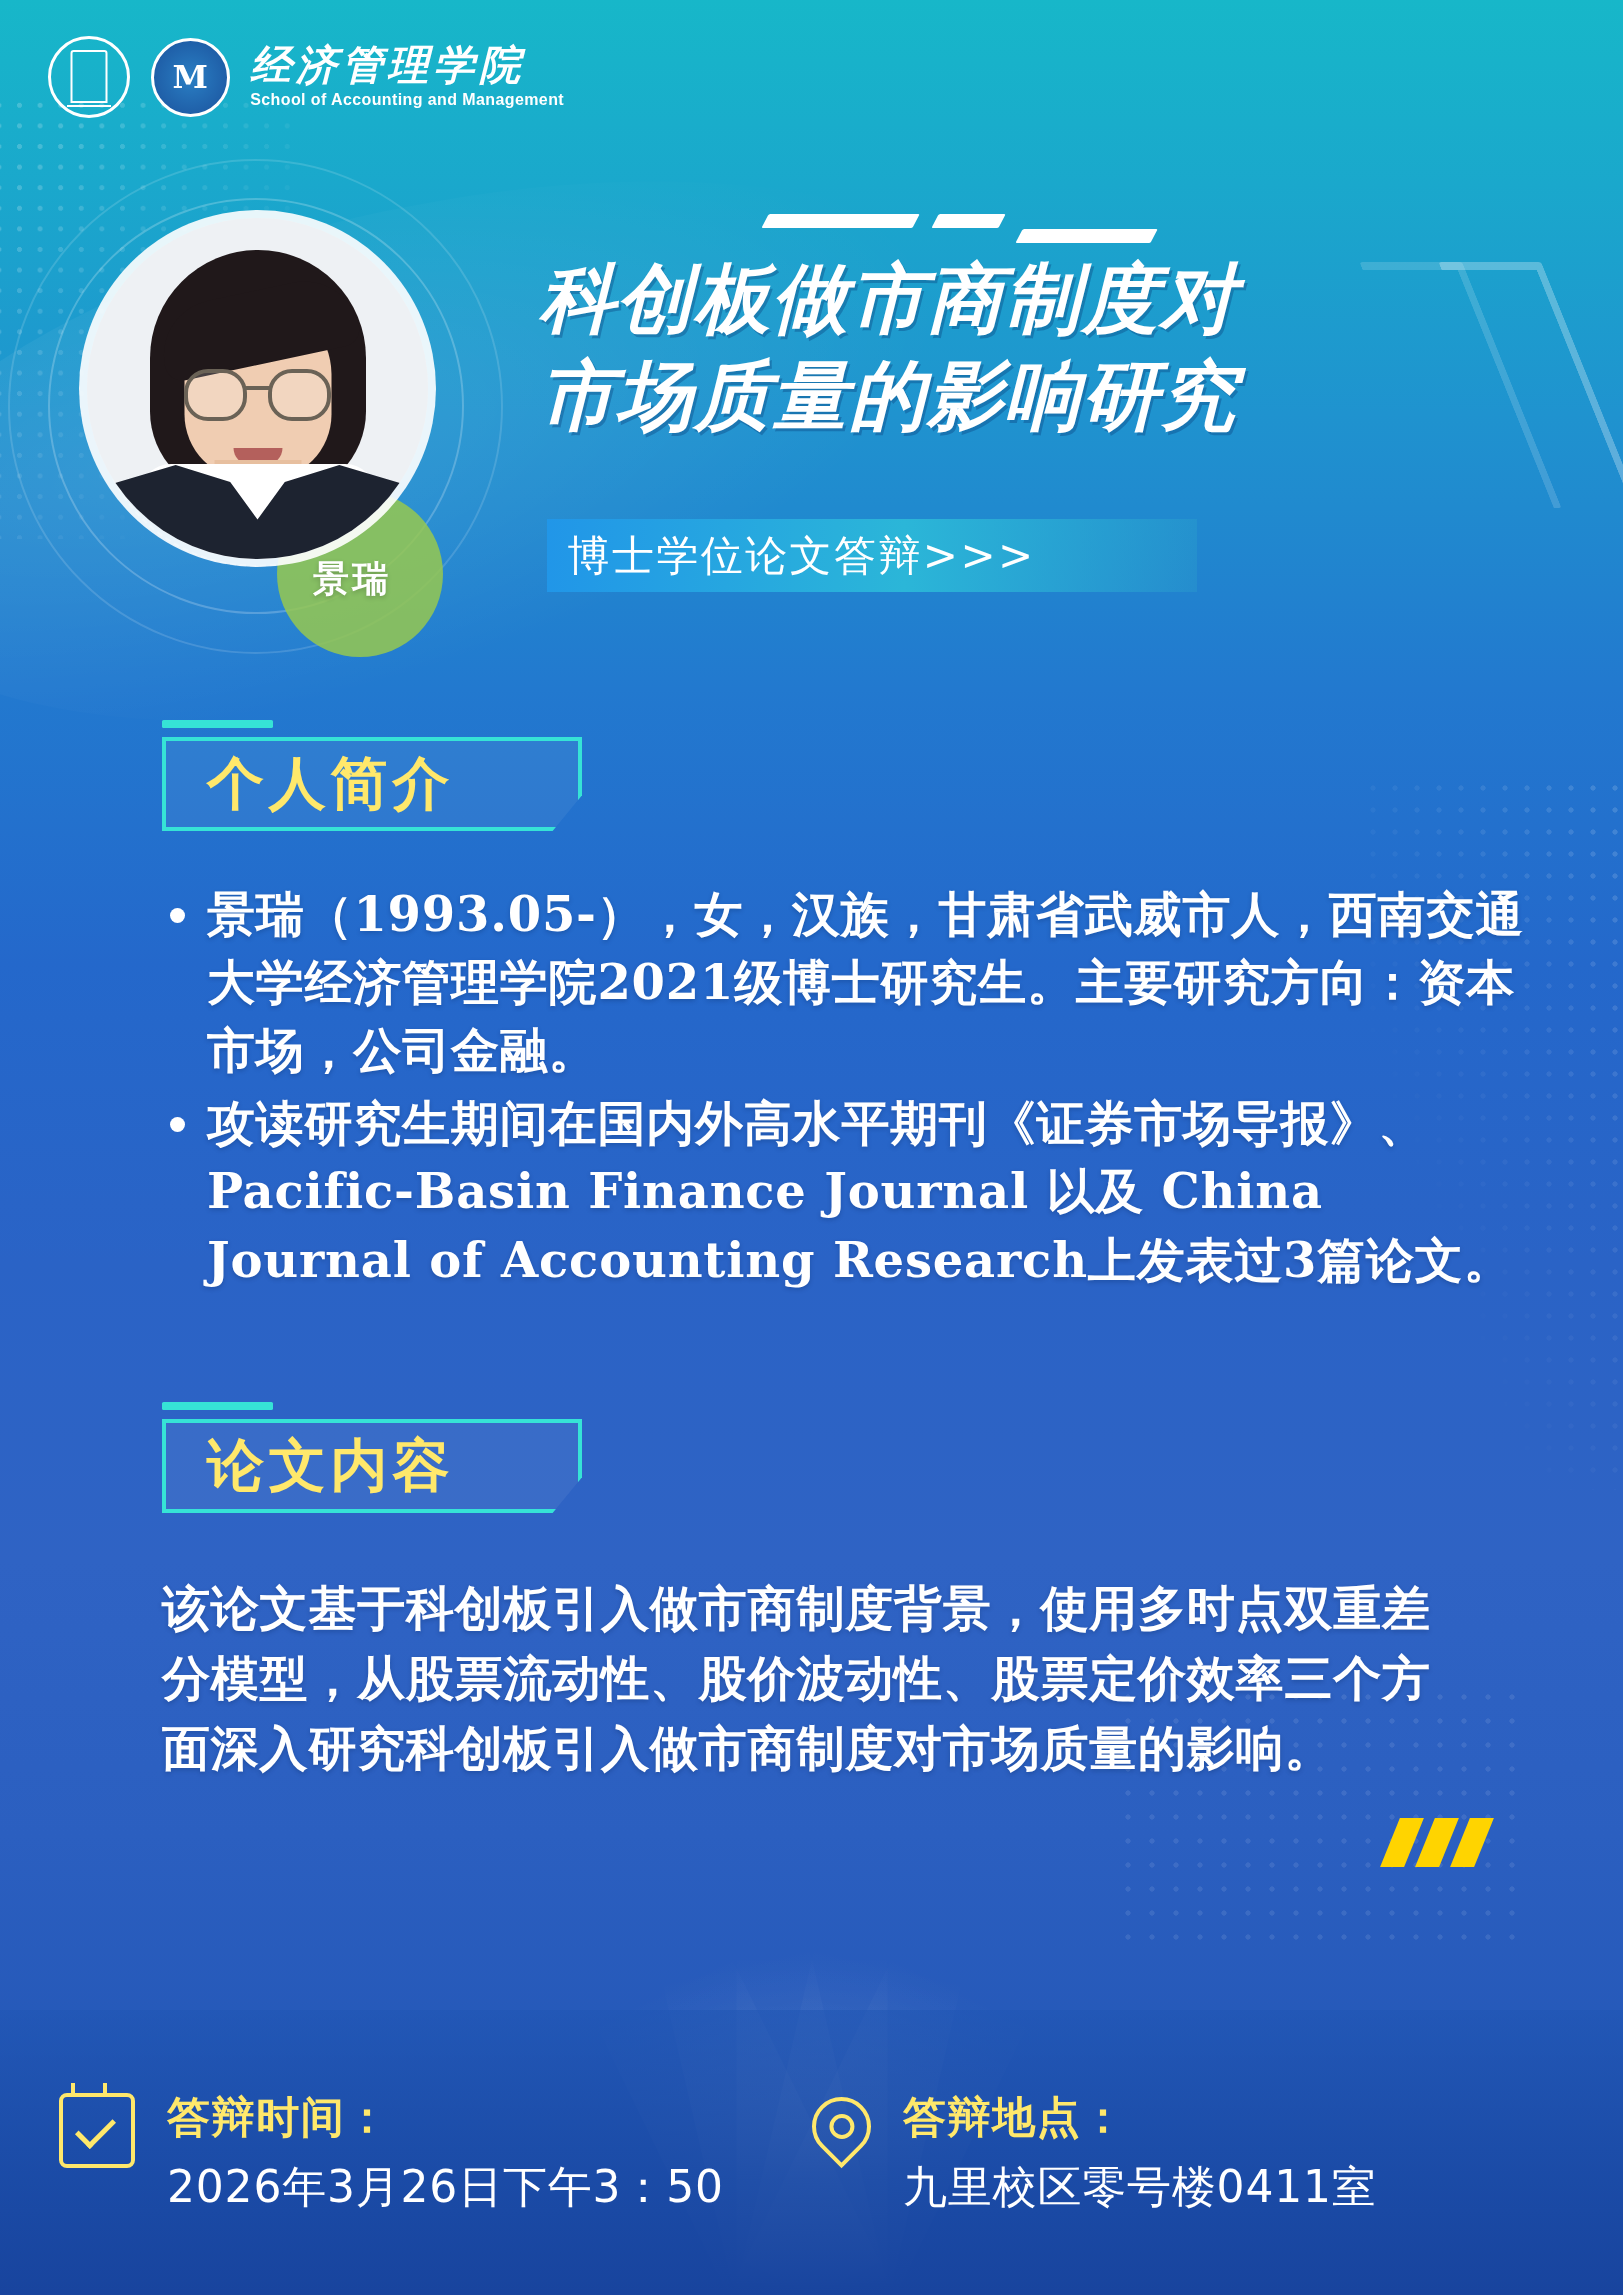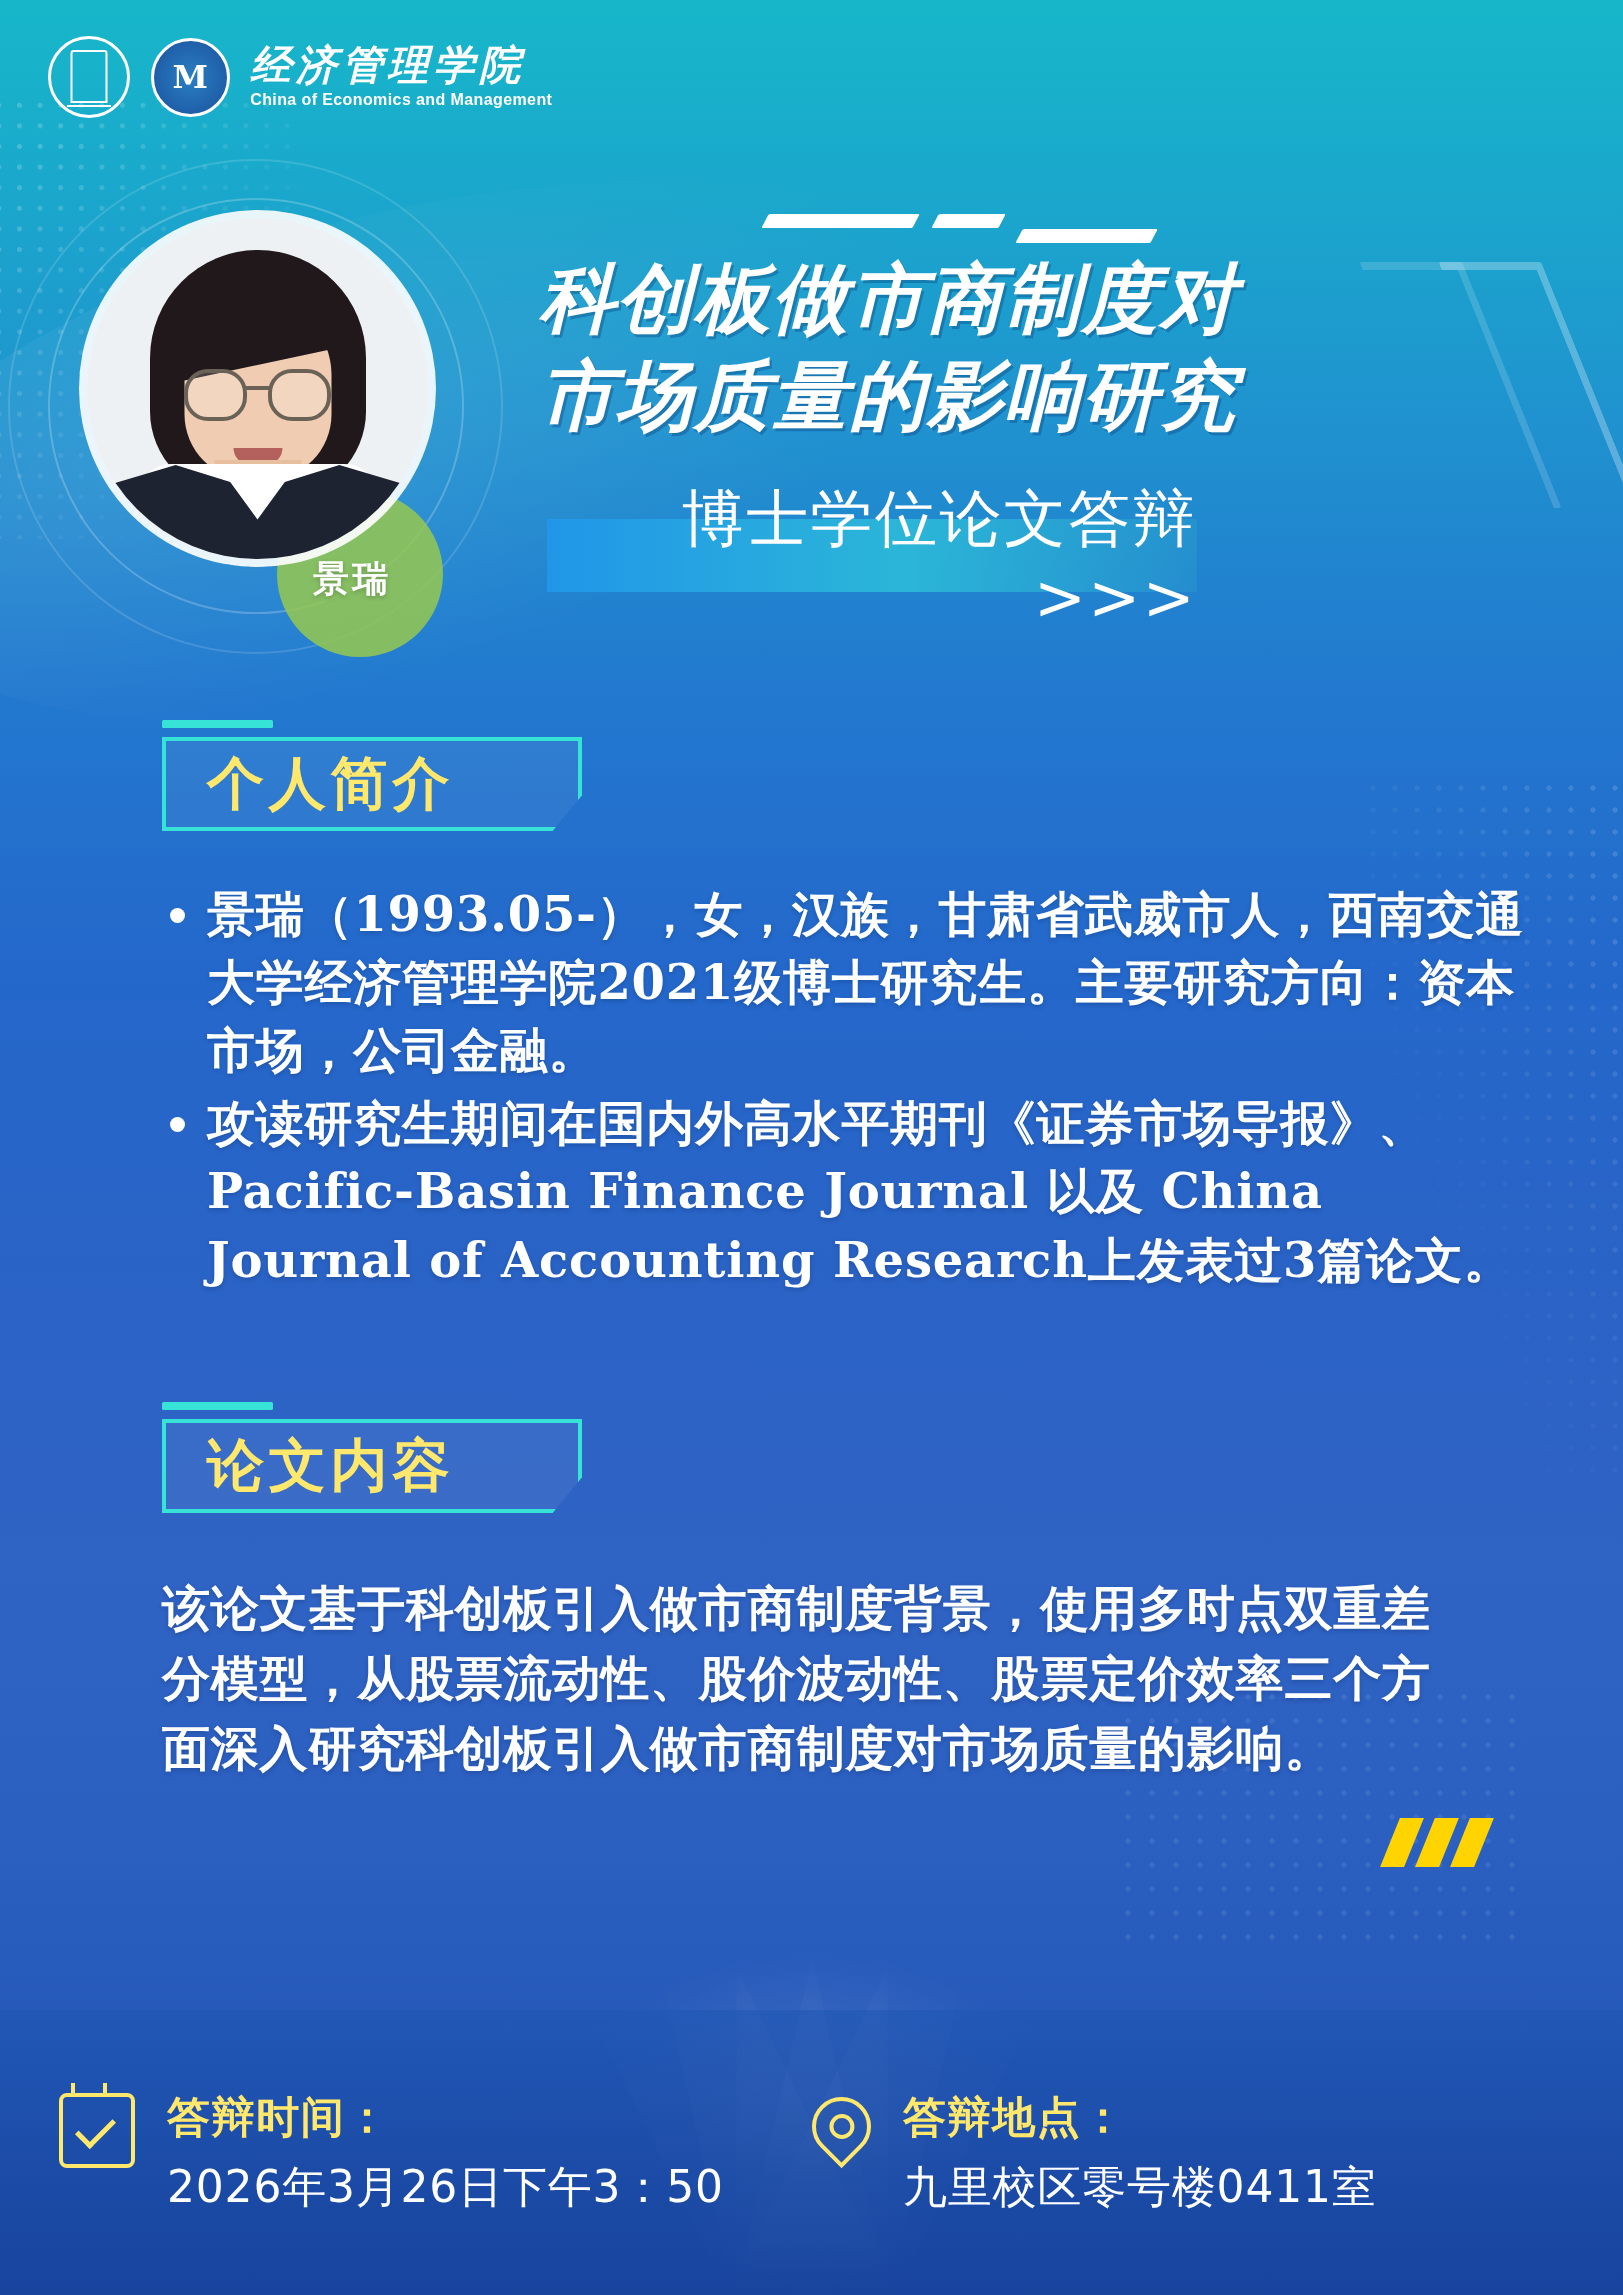--- a/index.html
+++ b/index.html
@@ -283,21 +283,21 @@
     left: 547px;
     top: 519px;
     width: 650px;
     height: 73px;
     background: linear-gradient(90deg, #2196e8 0%, #2bb6d8 55%, rgba(60,200,200,0.15) 100%);
     display: flex;
     align-items: center;
   }
   .subtitle {
     color: #ffffff;
-    font-size: 62px;
+    font-size: 42px;
     letter-spacing: 2.4px;
     padding-left: 20.6px;
     font-family: "DejaVu Sans", sans-serif;
     text-align: right;
   }
 
   
   .sec {
     position: absolute;
     left: 162px;
@@ -495,21 +495,21 @@
   <div class="chev c1"></div>
   <div class="green-blob"></div>
 
   <div class="header">
     <div class="logo-mark"></div>
     <div class="logo-sem">
       <span>M</span>
     </div>
     <div>
       <div class="logo-text-cn">经济管理学院</div>
-      <div class="logo-text-en">China of Economics and Management</div>
+      <div class="logo-text-en">School of Accounting and Management</div>
     </div>
   </div>
 
   <div class="portrait">
     <div class="p-bg"></div>
     <div class="p-hair"></div>
     <div class="p-face"></div>
     <div class="p-hairfront-l"></div>
     <div class="p-glass l"></div>
     <div class="p-glass r"></div>

